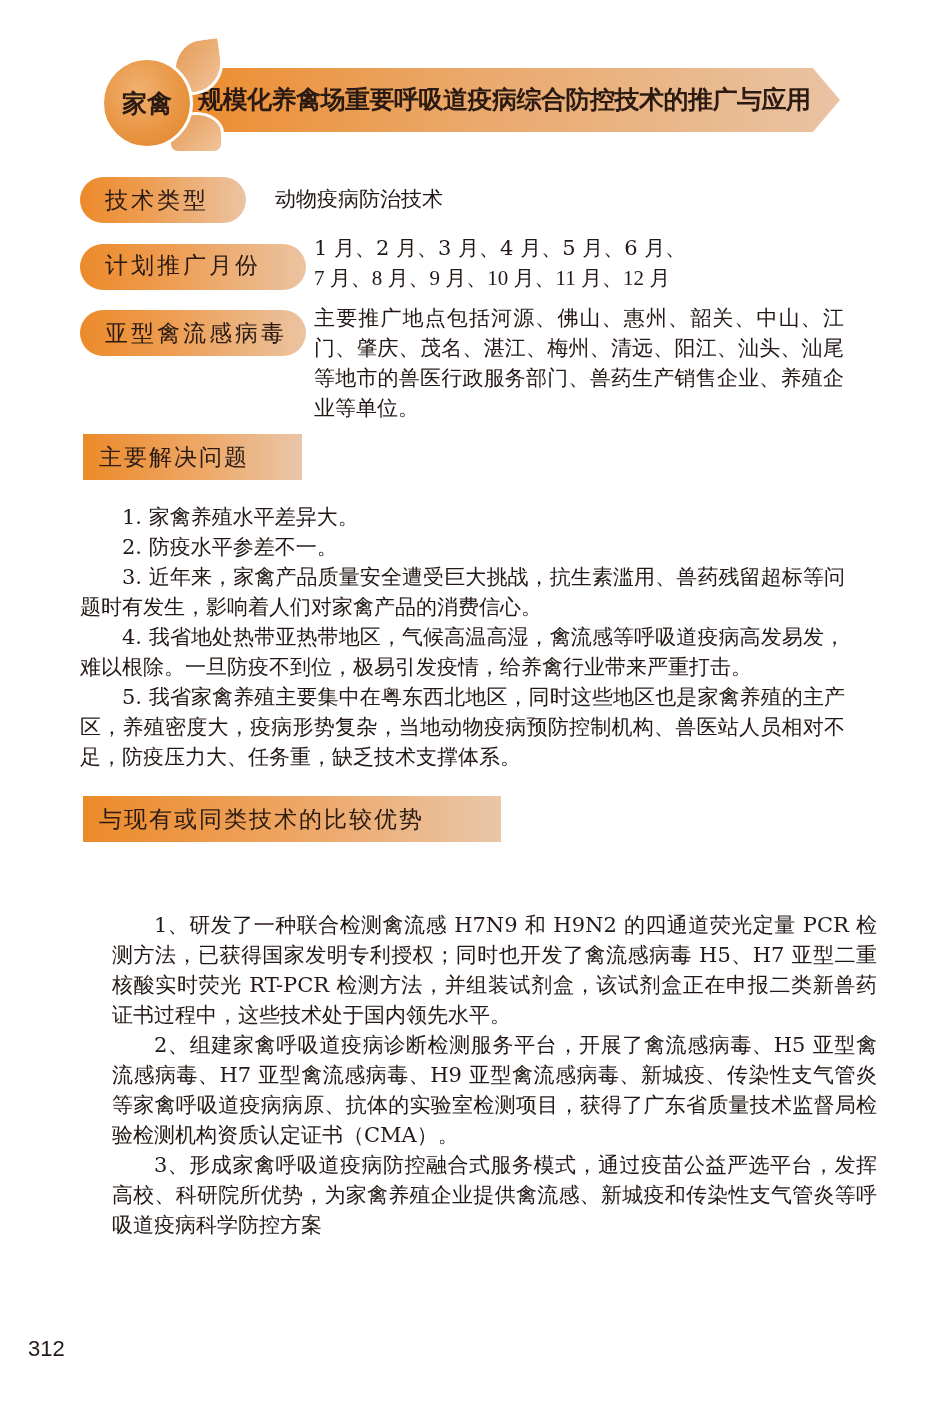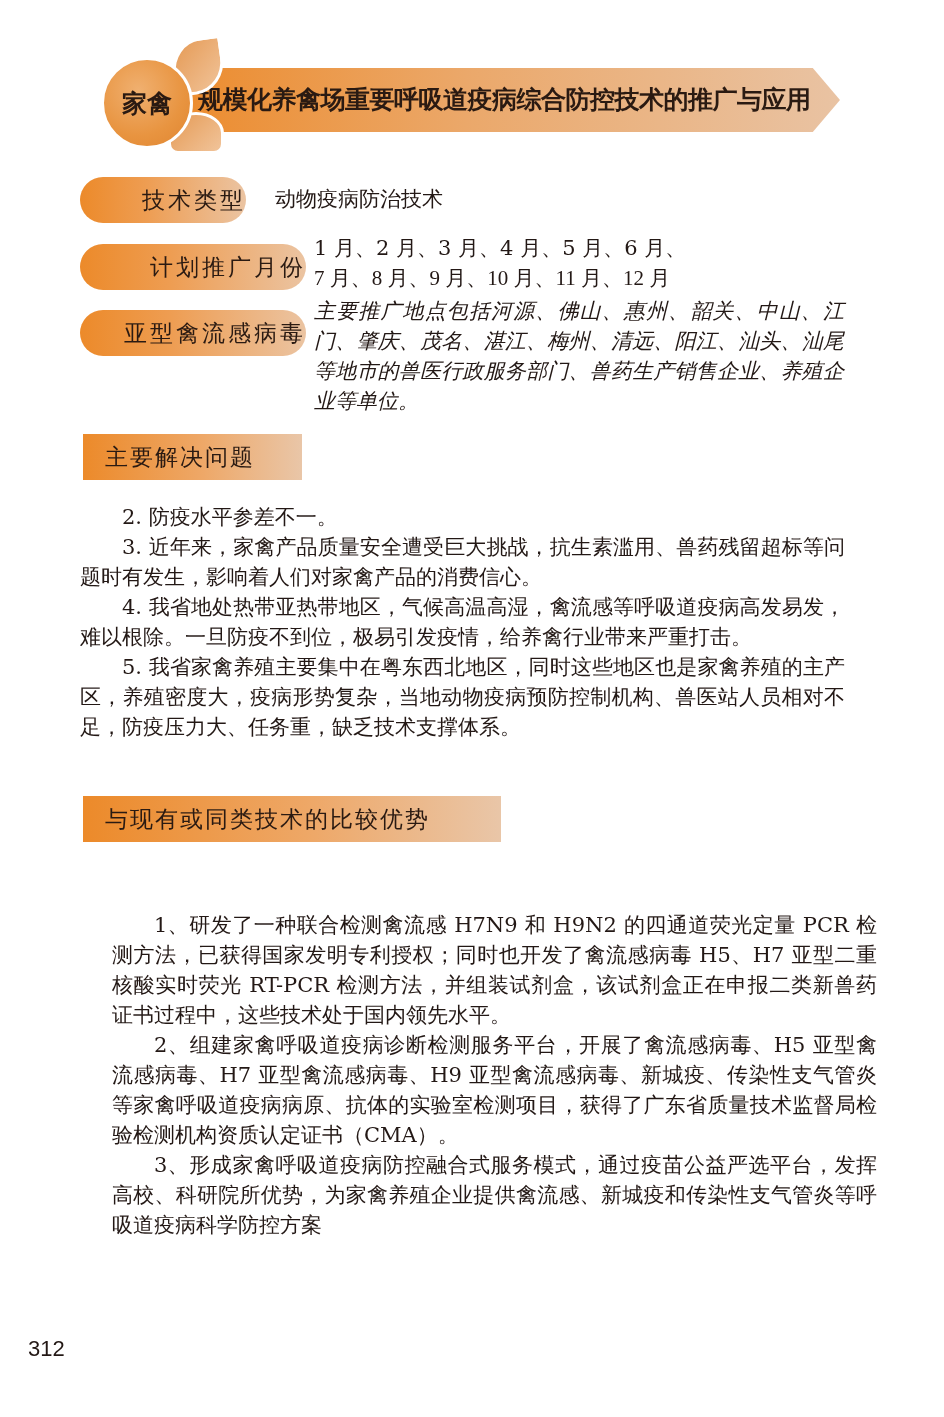--- a/index.html
+++ b/index.html
@@ -20,28 +20,28 @@
   .badge-circle { position:absolute; left:101px; top:57px; width:86px; height:86px; border-radius:50%;
     background:radial-gradient(circle at 40% 35%,#f0b070 0%,#e89440 60%,#e08530 100%);
     border:3px solid #fff; display:flex; align-items:center; justify-content:center; }
   .badge-text { font-family:"DejaVu Sans","Liberation Sans",sans-serif; font-weight:bold;
     font-size:25px; color:#2a1a12; }
 
   
   .pill { position:absolute; left:80px; height:46px; border-radius:23px;
     background:linear-gradient(90deg,#ec8a2a 0%,#ee9d52 40%,#ebc4a2 100%);
     font-family:"DejaVu Sans","Liberation Sans",sans-serif; font-size:23px;
-    color:#2a1a12; line-height:46px; letter-spacing:3px; padding-left:25px; box-sizing:border-box;text-align:right; }
+    color:#2a1a12; line-height:46px; letter-spacing:3px; padding-left:25px; box-sizing:border-box; }
   .info-val { position:absolute; font-size:21px; line-height:30px; color:#231815; }
 
   
   .sec-head { position:absolute; left:83px; height:46px;
     background:linear-gradient(90deg,#ec8a2a 0%,#eea868 55%,#e9c6a8 100%);
     font-family:"DejaVu Sans","Liberation Sans",sans-serif; font-size:23px;
-    color:#2a1a12; line-height:46px; letter-spacing:2px; padding-left:22px; box-sizing:border-box; }
+    color:#2a1a12; line-height:46px; letter-spacing:2px; padding-left:16px; box-sizing:border-box; }
 
   
   .body-block { position:absolute; left:80px; width:765px; font-size:21px; line-height:30px;
     text-align:justify; color:#231815; }
   .para { margin:0; text-indent:42px; text-align:justify; }
 
   .page-num { position:absolute; left:28px; top:1336px;
     font-family:"Liberation Sans","DejaVu Sans",sans-serif; font-size:22px; color:#231815; }
 </style>
 </head>
@@ -53,29 +53,30 @@
 </div>
 <div class="leaf leaf-top"></div>
 <div class="leaf leaf-bot"></div>
 <div class="badge-circle">
   <span class="badge-text">家禽</span>
 </div>
 
 <div class="pill" style="top:177px;width:166px;">技术类型</div>
 <div class="info-val" style="left:275px;top:184px;">动物疫病防治技术</div>
 
-<div class="pill" style="top:244px;width:226px;">计划推广月份</div>
+<div class="pill" style="top:244px;width:226px;font-family:Liberation Mono, monospace;">计划推广月份</div>
 <div class="info-val" style="left:314px;top:233px;">1 月、2 月、3 月、4 月、5 月、6 月、</div>
 <div class="info-val" style="left:314px;top:263px;font-family:Liberation Serif, serif;">7 月、8 月、9 月、10 月、11 月、12 月</div>
 
 <div class="pill" style="top:310px;width:226px;">亚型禽流感病毒</div>
-<div class="info-val" style="left:314px;top:296px;width:530px;text-align:justify;font-style:italic;">主要推广地点包括河源、佛山、惠州、韶关、中山、江门、肇庆、茂名、湛江、梅州、清远、阳江、汕头、汕尾等地市的兽医行政服务部门、兽药生产销售企业、养殖企业等单位。</div>
+<div class="info-val" style="left:314px;top:303px;width:530px;text-align:justify;">主要推广地点包括河源、佛山、惠州、韶关、中山、江门、肇庆、茂名、湛江、梅州、清远、阳江、汕头、汕尾等地市的兽医行政服务部门、兽药生产销售企业、养殖企业等单位。</div>
 
 <div class="sec-head" style="top:434px;width:219px;">主要解决问题</div>
 <div class="body-block" style="top:502px;">
+  <p class="para">1. 家禽养殖水平差异大。</p>
   <p class="para">2. 防疫水平参差不一。</p>
   <p class="para">3. 近年来，家禽产品质量安全遭受巨大挑战，抗生素滥用、兽药残留超标等问题时有发生，影响着人们对家禽产品的消费信心。</p>
   <p class="para">4. 我省地处热带亚热带地区，气候高温高湿，禽流感等呼吸道疫病高发易发，难以根除。一旦防疫不到位，极易引发疫情，给养禽行业带来严重打击。</p>
   <p class="para">5. 我省家禽养殖主要集中在粤东西北地区，同时这些地区也是家禽养殖的主产区，养殖密度大，疫病形势复杂，当地动物疫病预防控制机构、兽医站人员相对不足，防疫压力大、任务重，缺乏技术支撑体系。</p>
 </div>
 
 <div class="sec-head" style="top:796px;width:418px;">与现有或同类技术的比较优势</div>
 <div class="body-block" style="top:910px;margin-left:32px;">
   <p class="para">1、研发了一种联合检测禽流感 H7N9 和 H9N2 的四通道荧光定量 PCR 检测方法，已获得国家发明专利授权；同时也开发了禽流感病毒 H5、H7 亚型二重核酸实时荧光 RT-PCR 检测方法，并组装试剂盒，该试剂盒正在申报二类新兽药证书过程中，这些技术处于国内领先水平。</p>
   <p class="para">2、组建家禽呼吸道疫病诊断检测服务平台，开展了禽流感病毒、H5 亚型禽流感病毒、H7 亚型禽流感病毒、H9 亚型禽流感病毒、新城疫、传染性支气管炎等家禽呼吸道疫病病原、抗体的实验室检测项目，获得了广东省质量技术监督局检验检测机构资质认定证书（CMA）。</p>

